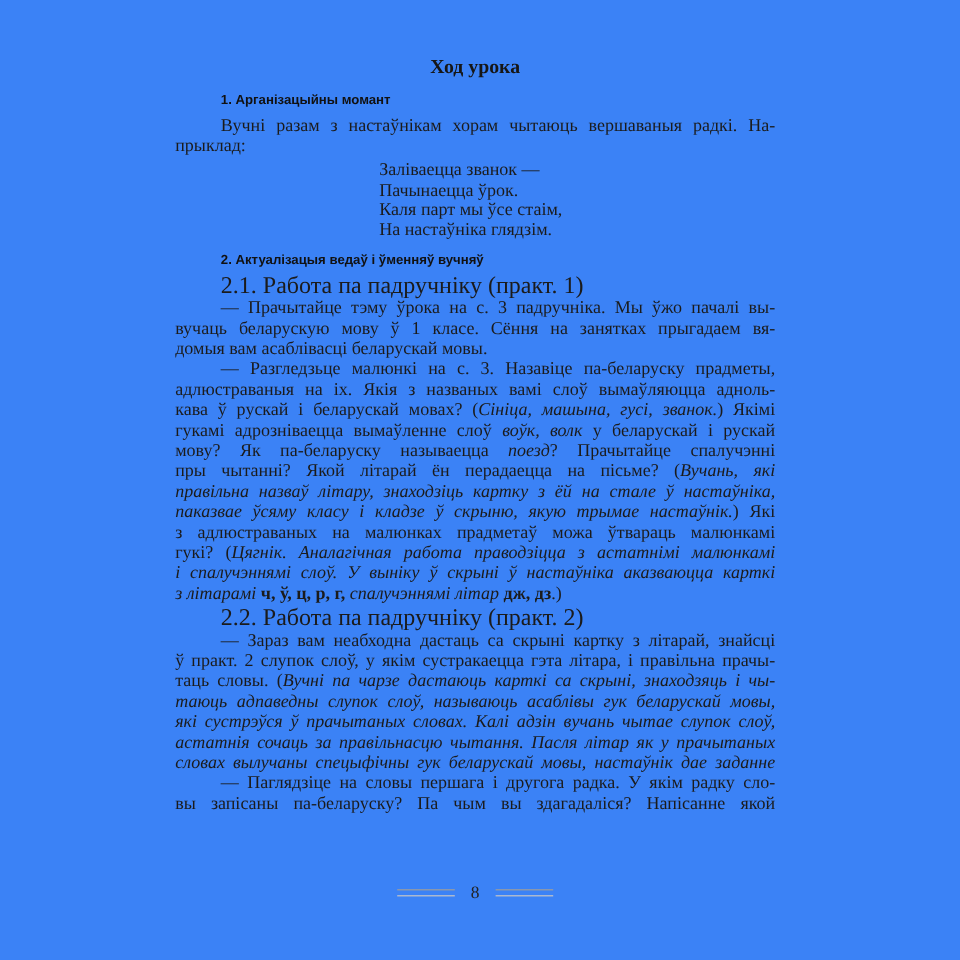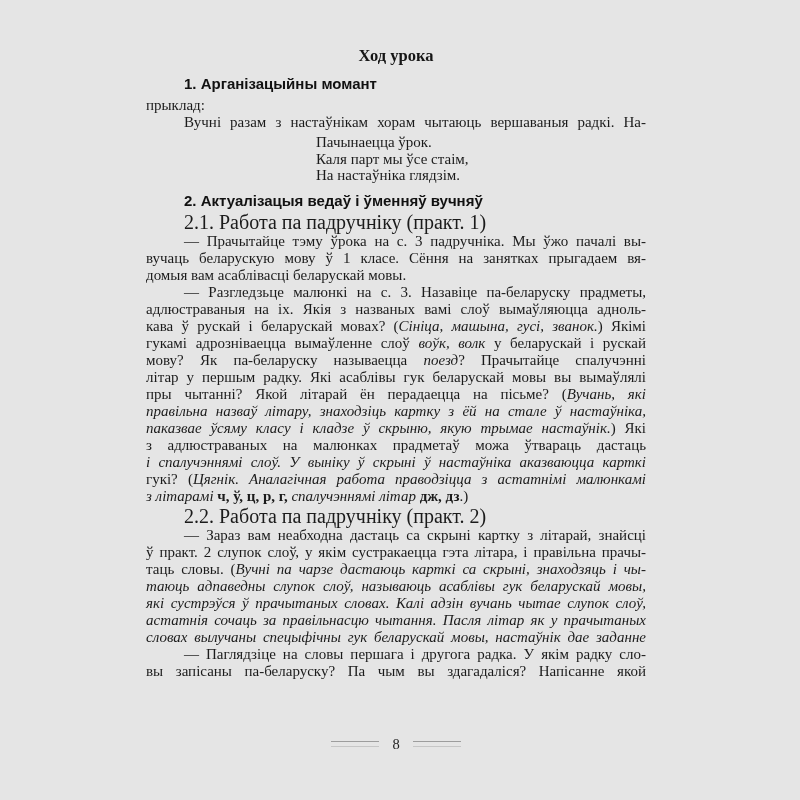--- a/index.html
+++ b/index.html
@@ -1,31 +1,31 @@
 <!DOCTYPE html>
 <html><head>
 <meta charset="utf-8">
 <style>
   html, body { margin: 0; padding: 0; }
   body {
     width: 800px; height: 800px; background: #ffffff;
     font-family: "Liberation Serif", "DejaVu Serif", serif;
     color: #1b1b1b;
   }
-  .page { position: relative; width: 800px; height: 800px; background: #e5e5e5; overflow: hidden; }
+  .page { position: relative; width: 800px; height: 800px; background: #3b82f6; overflow: hidden; }
   .content { position: absolute; left: 146px; top: 46px; width: 500px; }
 
   .doc-title {
     font-size: 16.5px; font-weight: 700; text-align: center;
     margin: 0 0 10px 0; line-height: 19px; color: #161616;
     font-family: "Liberation Serif", "DejaVu Serif", serif;
   }
   .sec {
     font-family: "Liberation Sans", "DejaVu Sans", sans-serif;
-    font-weight: 700; font-size: 15px; line-height: 18px;
+    font-weight: 700; font-size: 11px; line-height: 18px;
     margin: 8px 0 4px 0; padding-left: 38px; color: #111;
   }
   .subhead {
     font-size: 20px; line-height: 17px; padding-left: 38px;
     margin: 3px 0 2px 0;
   }
   .para { font-size: 15px; line-height: 17px; }
   .ln { text-align: justify; text-align-last: justify; }
   .ln.nj { text-align-last: left; }
   .ln.fi { text-indent: 38px; }
@@ -49,51 +49,51 @@
 <body>
 
 <div class="page">
   <div class="content">
 
     <div class="doc-title">Ход урока</div>
 
     <div class="sec">1. Арганізацыйны момант</div>
 
     <div class="para">
+        <div class="ln fi"><span class="s-n">Вучні разам з настаўнікам хорам чытаюць вершаваныя радкі. На-</span></div>
         <div class="ln nj"><span class="s-n">прыклад:</span></div>
-        <div class="ln fi"><span class="s-n">Вучні разам з настаўнікам хорам чытаюць вершаваныя радкі. На-</span></div>
       </div>
 
     <div class="verse">
+      <div class="vl">Заліваецца званок —</div>
       <div class="vl">Пачынаецца ўрок.</div>
       <div class="vl">Каля парт мы ўсе стаім,</div>
       <div class="vl">На настаўніка глядзім.</div>
     </div>
 
     <div class="sec">2. Актуалізацыя ведаў і ўменняў вучняў</div>
 
     <div class="subhead">2.1. Работа па падручніку (практ. 1)</div>
     <div class="para">
         <div class="ln fi"><span class="s-n">— Прачытайце тэму ўрока на с. 3 падручніка. Мы ўжо пачалі вы-</span></div>
         <div class="ln"><span class="s-n">вучаць беларускую мову ў 1 класе. Сёння на занятках прыгадаем вя-</span></div>
         <div class="ln nj"><span class="s-n">домыя вам асаблівасці беларускай мовы.</span></div>
       </div>
     <div class="para">
         <div class="ln fi"><span class="s-n">— Разгледзьце малюнкі на с. 3. Назавіце па-беларуску прадметы,</span></div>
         <div class="ln"><span class="s-n">адлюстраваныя на іх. Якія з названых вамі слоў вымаўляюцца адноль-</span></div>
         <div class="ln"><span class="s-n">кава ў рускай і беларускай мовах? (</span><span class="s-i">Сініца, машына, гусі, званок.</span><span class="s-n">) Якімі</span></div>
         <div class="ln"><span class="s-n">гукамі адрозніваецца вымаўленне слоў </span><span class="s-i">воўк, волк</span><span class="s-n"> у беларускай і рускай</span></div>
         <div class="ln"><span class="s-n">мову? Як па-беларуску называецца </span><span class="s-i">поезд</span><span class="s-n">? Прачытайце спалучэнні</span></div>
-        <div class="ln"><span class="s-n">літар у першым радку. Які асаблівы гук беларускай мовы вы вымаўлялі</span></div>
         <div class="ln"><span class="s-n">пры чытанні? Якой літарай ён перадаецца на пісьме? (</span><span class="s-i">Вучань, які</span></div>
         <div class="ln"><span class="s-i">правільна назваў літару, знаходзіць картку з ёй на стале ў настаўніка,</span></div>
         <div class="ln"><span class="s-i">паказвае ўсяму класу і кладзе ў скрыню, якую трымае настаўнік.</span><span class="s-n">) Які</span></div>
-        <div class="ln"><span class="s-n">з адлюстраваных на малюнках прадметаў можа ўтвараць дастаць</span></div>
+        <div class="ln"><span class="s-n">з адлюстраваных на малюнках прадметаў можа ўтвараць малюнкамі</span></div>
+        <div class="ln"><span class="s-n">гукі? (</span><span class="s-i">Цягнік. Аналагічная работа праводзіцца з астатнімі малюнкамі</span></div>
         <div class="ln"><span class="s-i">і спалучэннямі слоў. У выніку ў скрыні ў настаўніка аказваюцца карткі</span></div>
-        <div class="ln"><span class="s-n">гукі? (</span><span class="s-i">Цягнік. Аналагічная работа праводзіцца з астатнімі малюнкамі</span></div>
         <div class="ln nj"><span class="s-i">з літарамі </span><span class="s-b">ч, ў, ц, р, г,</span><span class="s-i"> спалучэннямі літар </span><span class="s-b">дж, дз</span><span class="s-n">.)</span></div>
       </div>
 
     <div class="subhead">2.2. Работа па падручніку (практ. 2)</div>
     <div class="para">
         <div class="ln fi"><span class="s-n">— Зараз вам неабходна дастаць са скрыні картку з літарай, знайсці</span></div>
         <div class="ln"><span class="s-n">ў практ. 2 слупок слоў, у якім сустракаецца гэта літара, і правільна прачы-</span></div>
         <div class="ln"><span class="s-n">таць словы. (</span><span class="s-i">Вучні па чарзе дастаюць карткі са скрыні, знаходзяць і чы-</span></div>
         <div class="ln"><span class="s-i">таюць адпаведны слупок слоў, называюць асаблівы гук беларускай мовы,</span></div>
         <div class="ln"><span class="s-i">які сустрэўся ў прачытаных словах. Калі адзін вучань чытае слупок слоў,</span></div>

